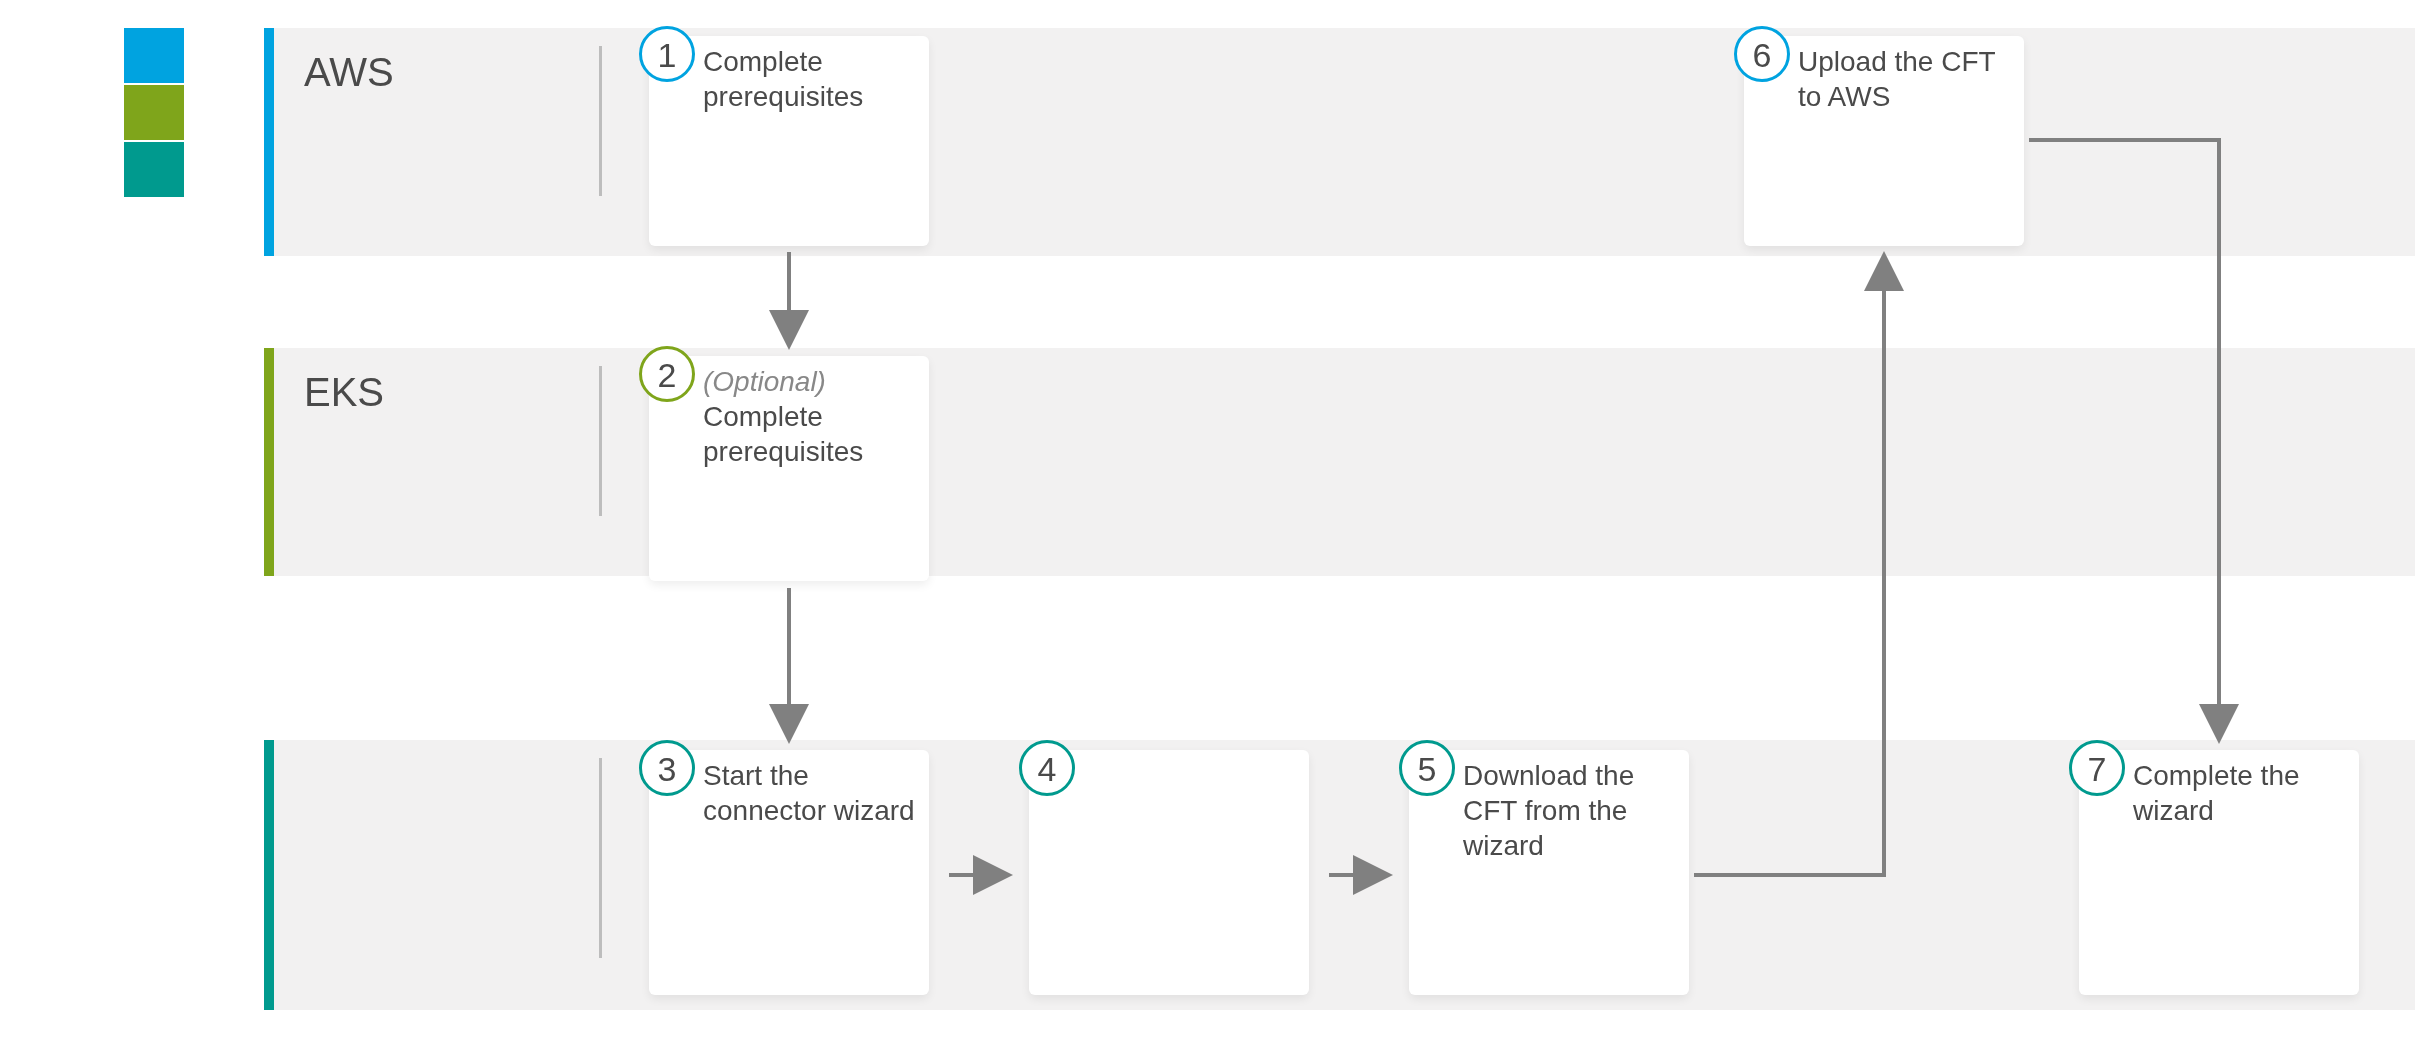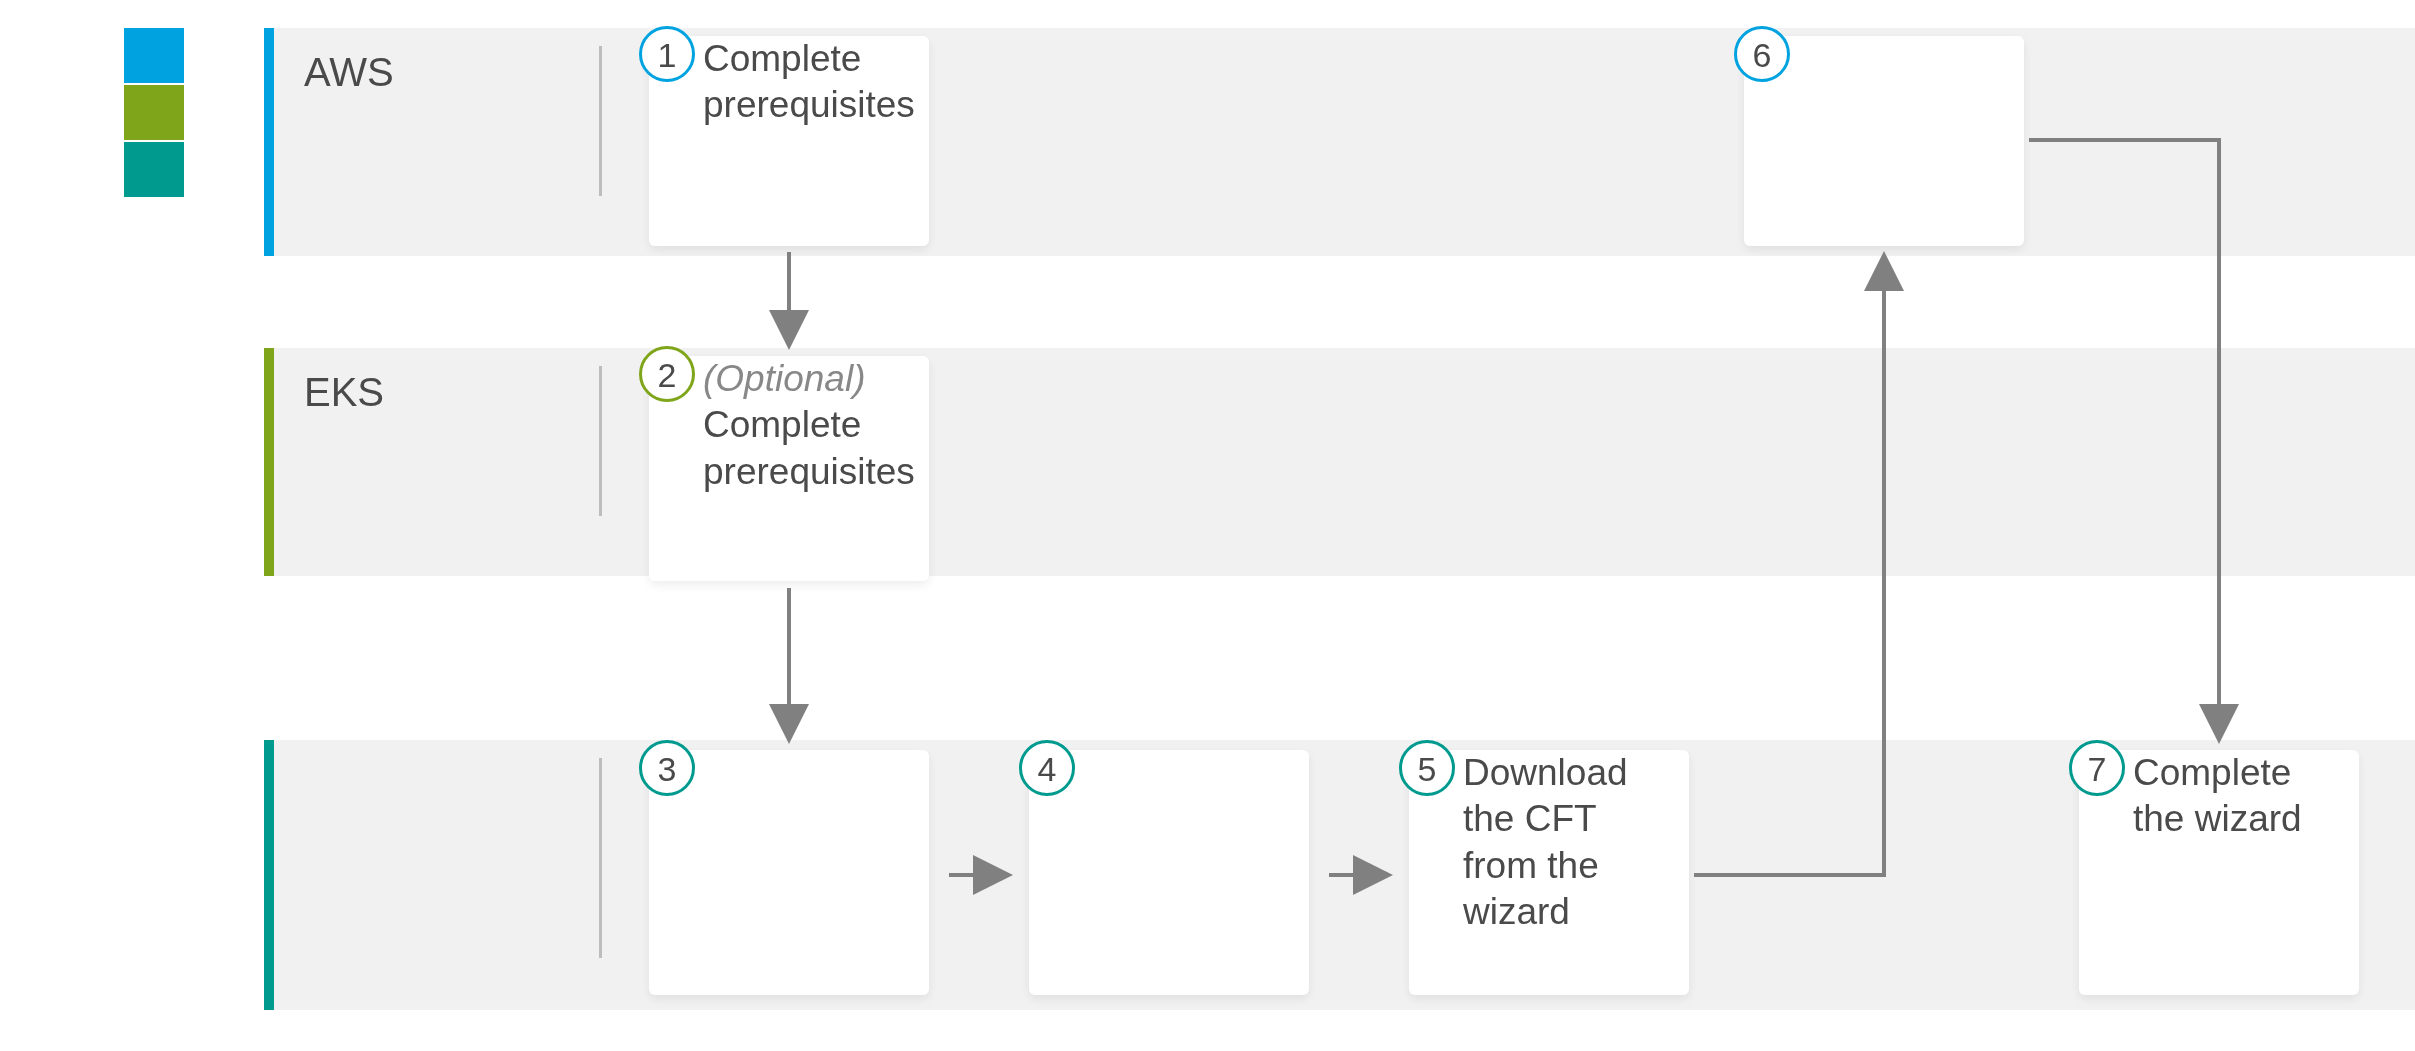--- a/index.html
+++ b/index.html
@@ -58,24 +58,24 @@
     border-radius: 50%;
     background: #ffffff;
     color: #4a4a4a;
     font-size: 34px;
     text-align: center;
     line-height: 52px;
     box-sizing: border-box;
   }
   .step-text {
     position: absolute;
-    top: 0;
+    top: 8px;
     left: 54px;
     right: 14px;
-    font-size: 37px;
+    font-size: 28px;
     line-height: 1.25;
     color: #4a4a4a;
   }
   .step-text em {
     font-style: italic;
     color: #888888;
     text-align: center;
   }
   
   svg.arrows {
@@ -118,33 +118,35 @@
   <div class="step" style="left:540px; top:356px; width:280px; height:225px;">
     <div class="step-num" style="border-color: rgb(127, 165, 27);">2</div>
     <div class="step-text">
       <em>(Optional)</em><br>
       <span>Complete prerequisites</span>
     </div>
   </div>
 
   <div class="step" style="left:540px; top:750px; width:280px; height:245px;">
     <div class="step-num" style="border-color: rgb(0, 154, 142);">3</div>
+    <div class="step-text">Start the connector wizard</div>
   </div>
 
   <div class="step" style="left:920px; top:750px; width:280px; height:245px;">
     <div class="step-num" style="border-color: rgb(0, 154, 142);">4</div>
   </div>
 
   <div class="step" style="left:1300px; top:750px; width:280px; height:245px;">
     <div class="step-num" style="border-color: rgb(0, 154, 142);">5</div>
     <div class="step-text">Download the CFT from the wizard</div>
   </div>
 
   <div class="step" style="left:1635px; top:36px; width:280px; height:210px;">
     <div class="step-num" style="border-color: rgb(0, 163, 224);">6</div>
+    <div class="step-text">Upload the CFT to AWS</div>
   </div>
 
   <div class="step" style="left:1970px; top:750px; width:280px; height:245px;">
     <div class="step-num" style="border-color: rgb(0, 154, 142);">7</div>
     <div class="step-text">Complete the wizard</div>
   </div>
 
   <svg class="arrows">
     <defs>
       <marker id="arrowhead" markerWidth="12" markerHeight="12" refX="9" refY="5" orient="auto">

